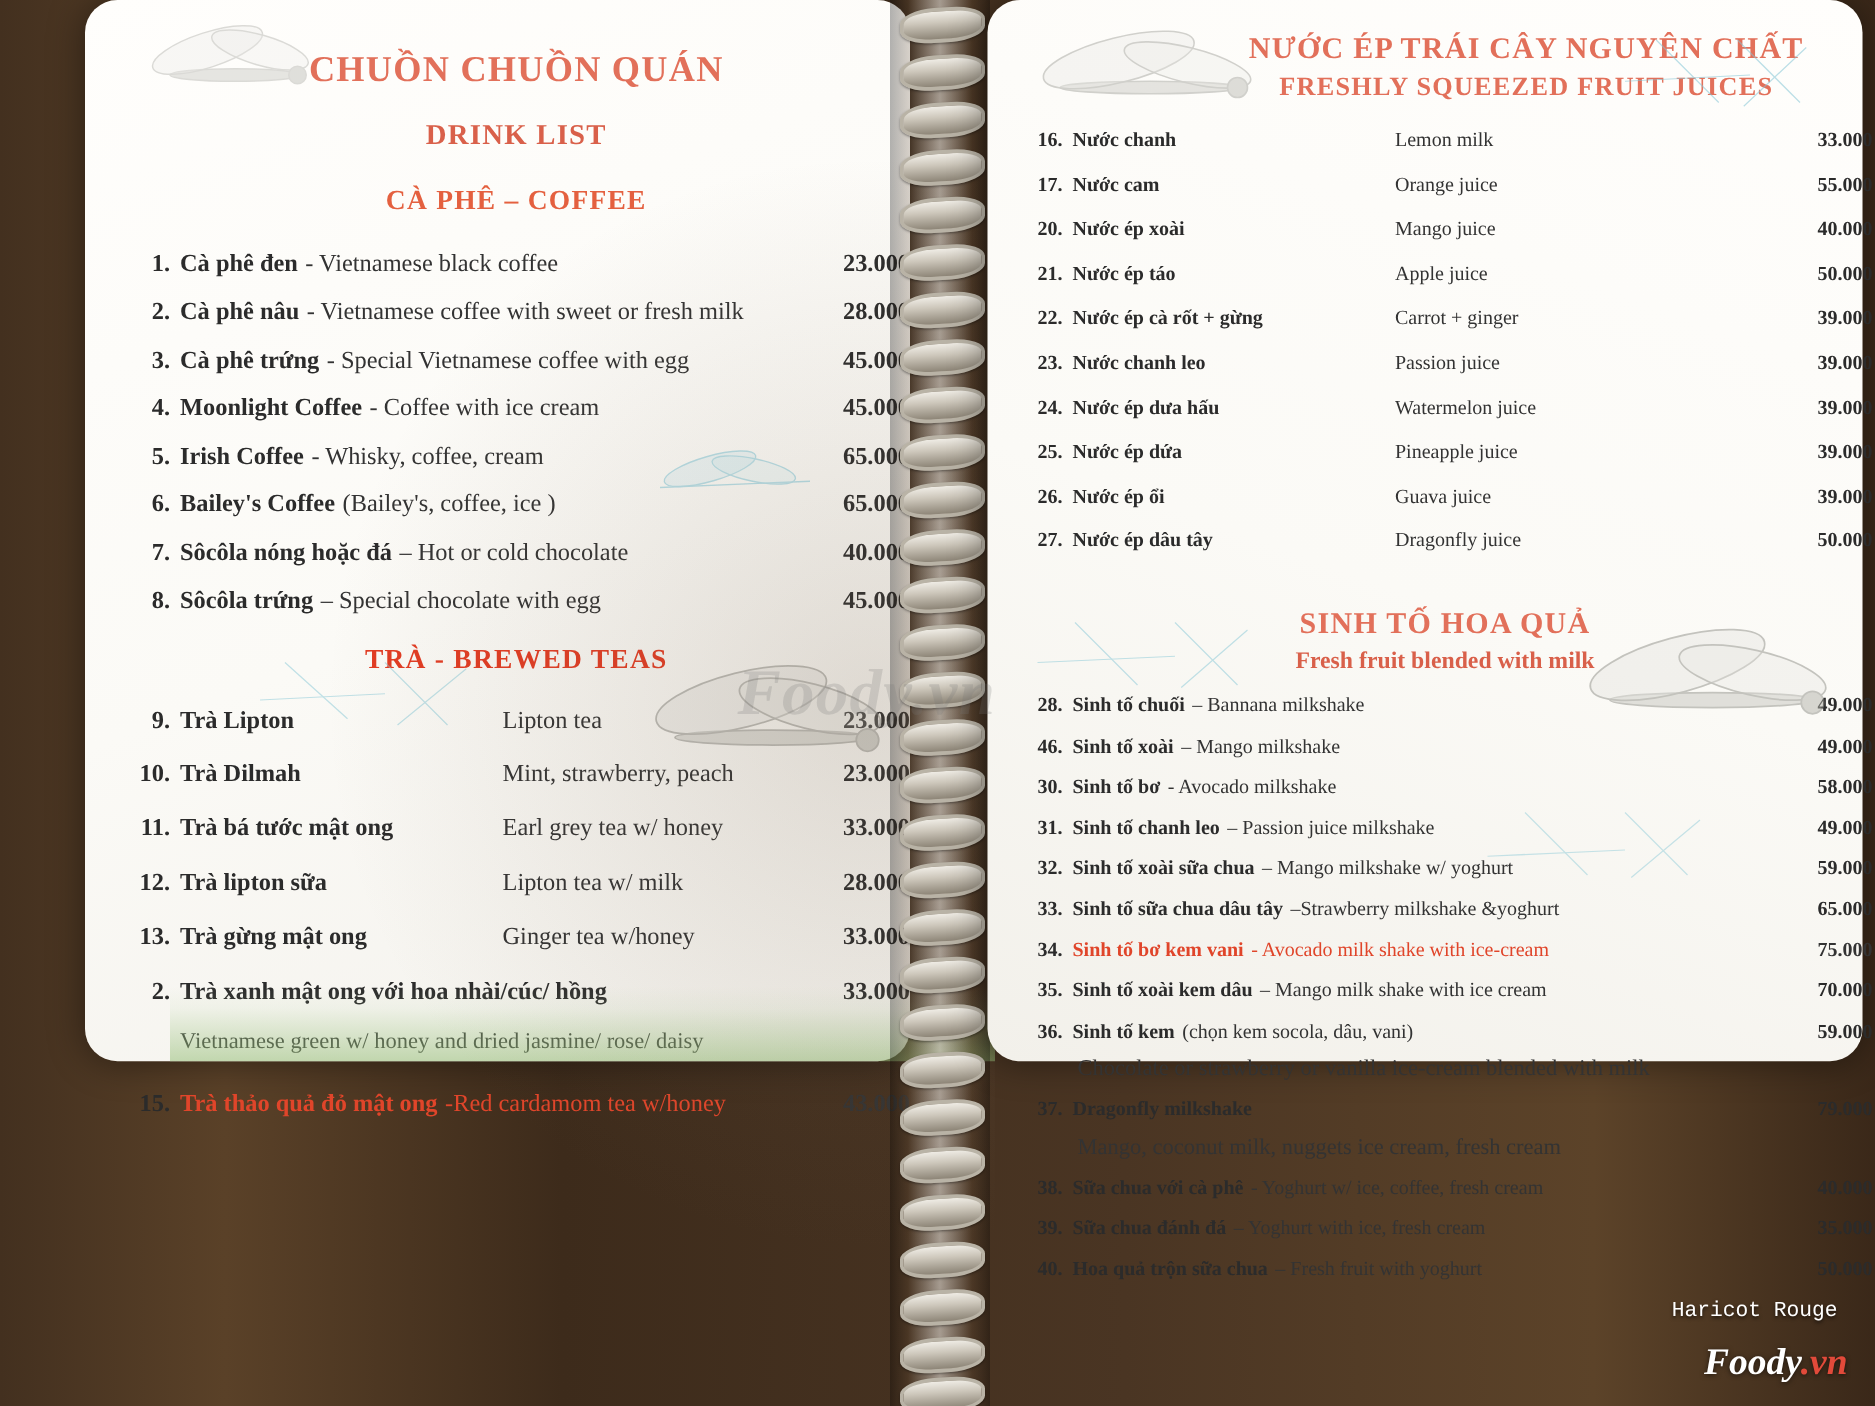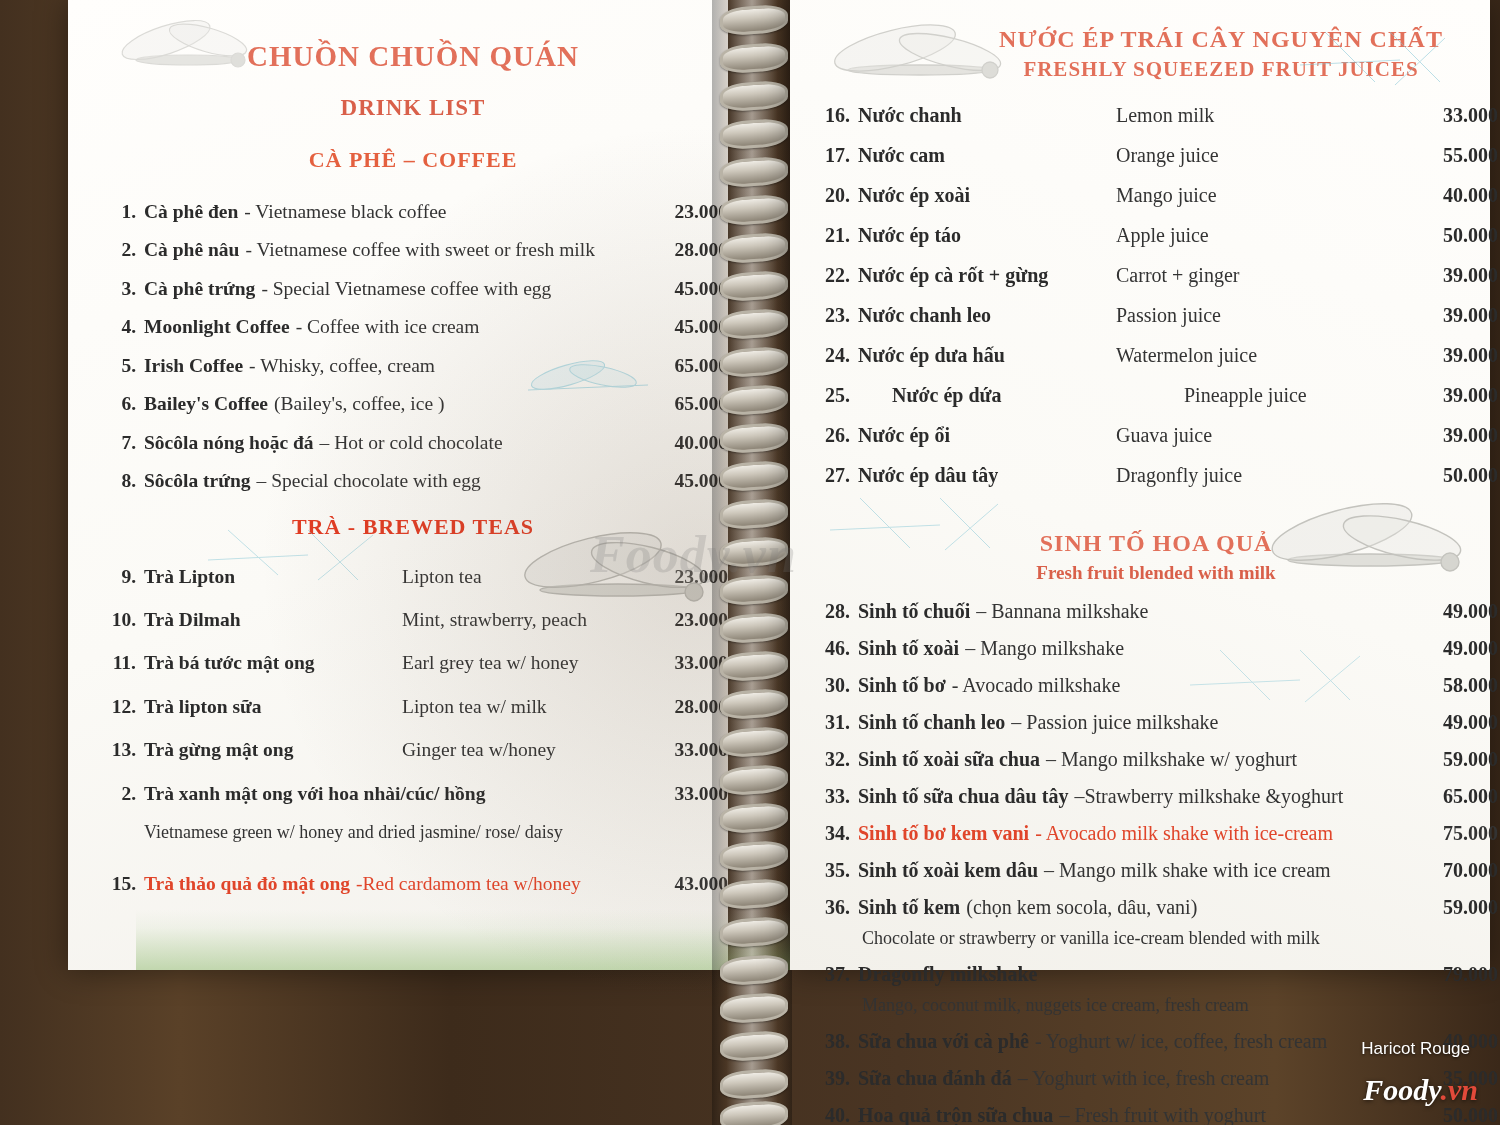--- a/index.html
+++ b/index.html
@@ -19,23 +19,24 @@
   .wood {
     position: absolute;
     inset: 0;
     background:
       linear-gradient(90deg, #43301f 0%, #5a4128 12%, #3d2b1b 30%, #4a3523 60%, #5c4329 85%, #3a2819 100%);
   }
   
   .paper {
     position: absolute;
     top: 0;
-    height: 970px;
+    height: 849px;
     background: #fdfcfa;
     box-shadow: 0 0 30px rgba(0,0,0,0.45);
+    border-radius: 26px;
   }
   .paper.left {
     left: 68px;
     width: 660px;
     background: linear-gradient(160deg, #fffefc 0%, #fbfaf6 55%, #f3f1ec 100%);
   }
   .paper.right {
     left: 790px;
     width: 700px;
     background: linear-gradient(200deg, #fffefc 0%, #fbfaf6 55%, #f2f0ea 100%);
@@ -156,21 +157,21 @@
     width: 630px;
     padding: 0 18px;
   }
   .right-content {
     position: absolute;
     left: 0px;
     top: 26px;
     width: 700px;
     padding: 0 16px;
   }
-  .right-content .row { font-size: 20px; }
+  .right-content .row { font-size: 16px; }
   .right-content .row .num { width: 34px; }
   
   .wm {
     position: absolute;
     font-family: "Liberation Serif", serif;
     color: rgba(120,120,120,0.22);
     font-size: 52px;
     font-style: italic;
     font-weight: bold;
     letter-spacing: 1px;
@@ -186,21 +187,21 @@
     font-weight: bold;
     text-shadow: 0 1px 4px rgba(0,0,0,0.6);
   }
   .wm2 .vn { color: #e24a3a; }
   .brand {
     position: absolute;
     right: 30px;
     bottom: 66px;
     color: #ffffff;
     font-size: 17px;
-    font-family: Liberation Sans, sans-serif;
+    font-family: Liberation Mono, monospace;
     text-shadow: 0 1px 3px rgba(0,0,0,0.7);
   }
   .dfly {
     position: absolute;
     pointer-events: none;
   }
   .shadow-tl {
     position: absolute;
     left: 68px; top: 0; width: 660px; height: 1125px;
     background: radial-gradient(ellipse at 85% 50%, rgba(120,100,80,0.20) 0%, rgba(255,255,255,0) 55%);
@@ -434,21 +435,21 @@
           <span class="vn">Nước chanh leo</span>
           <span class="en">Passion juice</span>
           <span class="price">39.000</span>
         </div>
         <div class="row cols" style="margin-bottom:18px;">
           <span class="num">24.</span>
           <span class="vn">Nước ép dưa hấu</span>
           <span class="en">Watermelon juice</span>
           <span class="price">39.000</span>
         </div>
-        <div class="row cols" style="margin-bottom:18px;gap:34px;">
+        <div class="row cols" style="margin-bottom:18px;">
           <span class="num">25.</span>
           <span class="vn">Nước ép dứa</span>
           <span class="en">Pineapple juice</span>
           <span class="price">39.000</span>
         </div>
         <div class="row cols" style="margin-bottom:18px;">
           <span class="num">26.</span>
           <span class="vn">Nước ép ổi</span>
           <span class="en">Guava juice</span>
           <span class="price">39.000</span>

